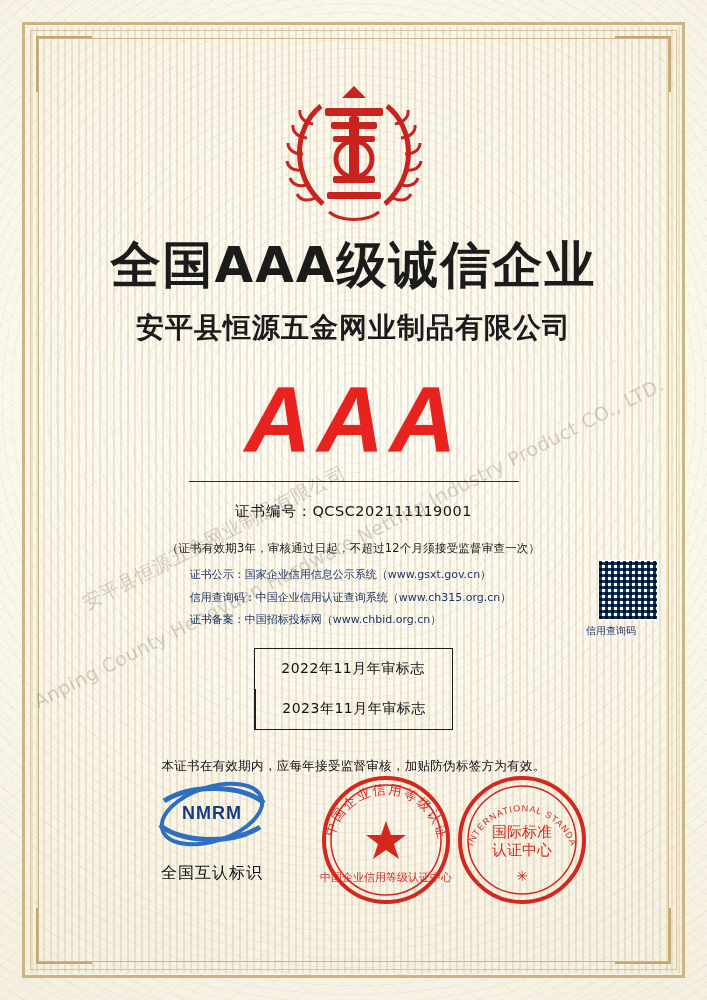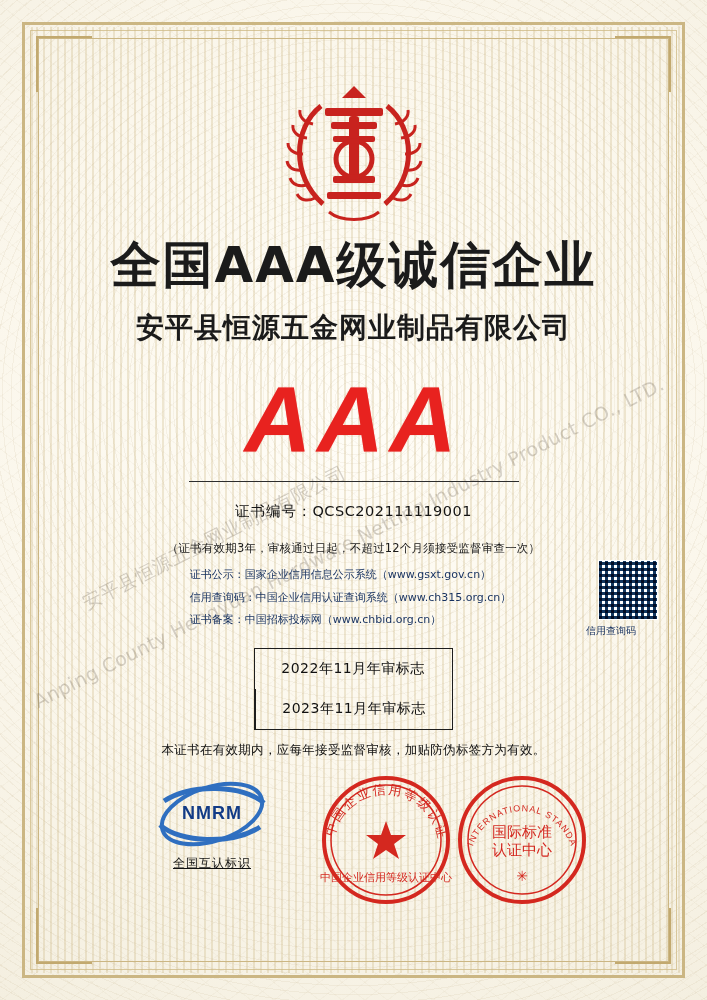--- a/index.html
+++ b/index.html
@@ -231,21 +231,21 @@
     justify-content: center;
     font-size: 14px;
     color: #111;
     letter-spacing: .5px;
   }
   .annual-cell + .annual-cell { border-left: 1.5px solid #1d1d1d; }
 
   .footnote {
     font-size: 12.5px;
     color: #111;
-    margin-top: 12px;
+    margin-top: 28px;
     letter-spacing: .3px;
   }
 
   
   .bottom {
     position: absolute;
     left: 0; right: 0;
     bottom: 24px;
     height: 150px;
   }
@@ -266,25 +266,24 @@
     font-family: "Liberation Sans", sans-serif;
     font-size: 18px;
     font-weight: bold;
     color: #123b86;
     letter-spacing: 1px;
     position: absolute;
     left: 0; right: 0;
     top: 26px;
   }
   .nmrm-cap {
-    font-size: 12px;
+    font-size: 16px;
     color: #111;
-    margin-top: 4px;
+    margin-top: 12px;
     letter-spacing: 1px;
-    text-decoration: underline;
   }
 
   .seal {
     position: absolute;
     width: 150px;
     height: 150px;
     top: -6px;
   }
   .seal.left { left: 256px; }
   .seal.right { left: 392px; }

